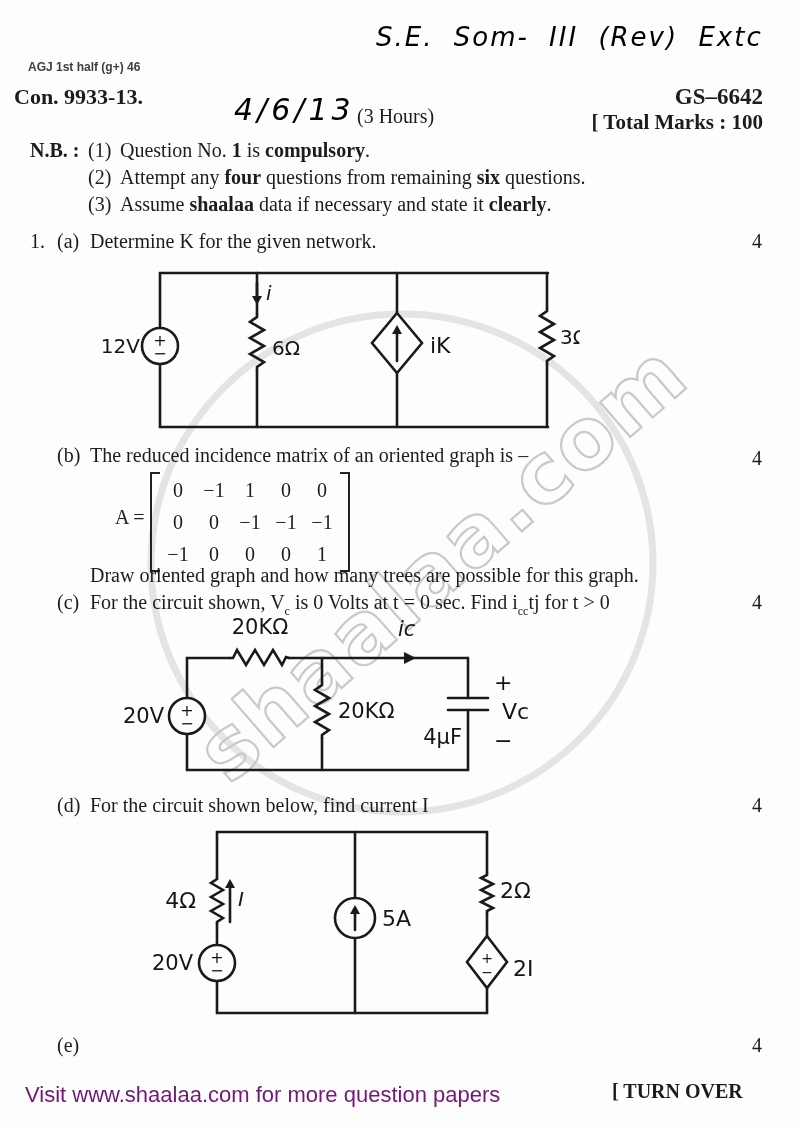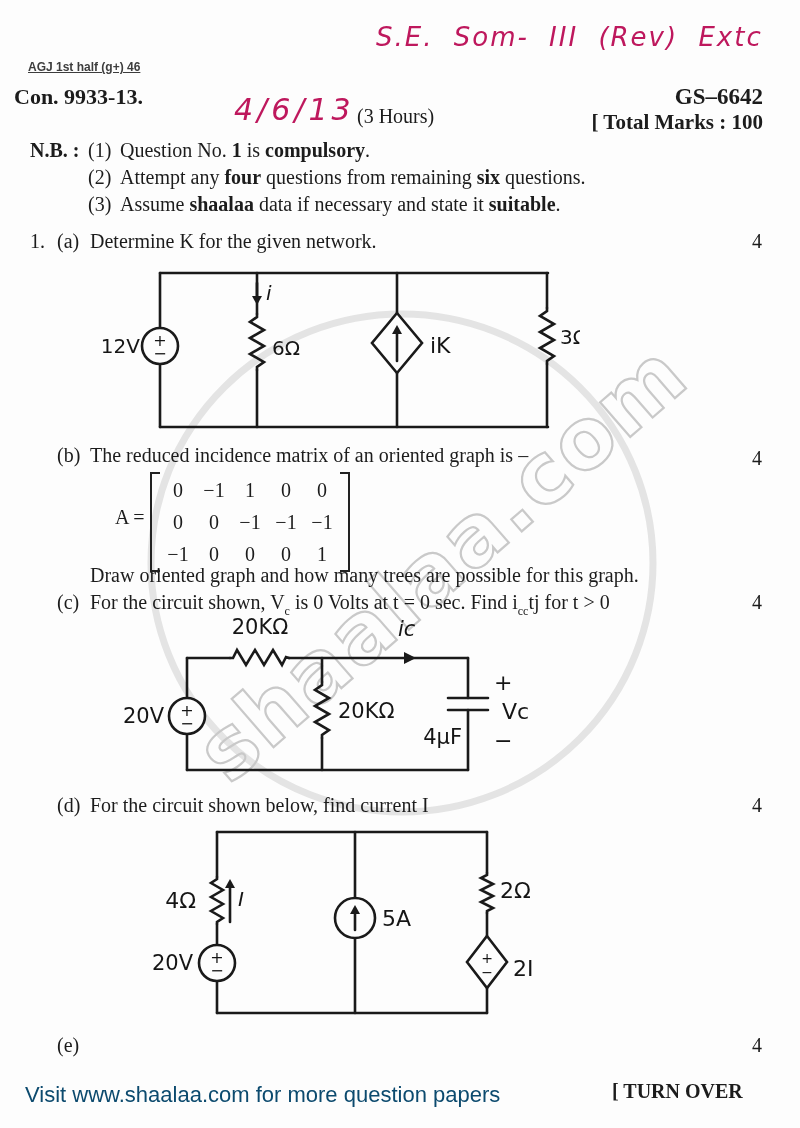--- a/index.html
+++ b/index.html
@@ -2,21 +2,21 @@
 <html><head>
 <meta charset="utf-8">
 <style>
   html,body{margin:0;padding:0;background:#fff;}
   .page{position:relative;width:800px;height:1128px;background:#fdfdfd;
         font-family:"Liberation Serif",serif;color:#1c1c1c;overflow:hidden;}
   .abs{position:absolute;}
   .serif{font-family:"Liberation Serif",serif;}
   .sans{font-family:"Liberation Sans",sans-serif;}
   .b{font-weight:bold;}
-  .hw{font-family:"DejaVu Sans",sans-serif;font-style:italic;color:#be185d;}
+  .hw{font-family:"DejaVu Sans",sans-serif;font-style:italic;color:#000000;}
   .sub{font-size:12px;vertical-align:-6px;}
   .marks{position:absolute;left:744px;width:26px;text-align:center;font-size:20px;}
   .qtext{font-size:20px;}
   
   .matrix{position:absolute;left:150px;top:472px;width:200px;height:100px;}
   .matrix .brk{position:absolute;top:0;bottom:0;width:8px;}
   .matrix .brk-l{left:0;border-left:2px solid #222;border-top:2px solid #222;border-bottom:2px solid #222;}
   .matrix .brk-r{right:0;border-right:2px solid #222;border-top:2px solid #222;border-bottom:2px solid #222;}
   .mrow{position:absolute;left:10px;right:10px;height:32px;display:flex;}
   .mrow span{flex:1;text-align:center;font-size:20px;line-height:32px;}
@@ -33,33 +33,33 @@
 <div class="page">
 
   <svg class="abs" style="left:140px;top:300px;" width="530" height="530">
     <ellipse cx="262" cy="263" rx="251" ry="249" fill="none" stroke="#e4e4e4" stroke-width="7"></ellipse>
   </svg>
   <div class="wm-text">shaalaa.com</div>
 
   <div class="abs hw" style="left:376px;top:22px;font-size:26px;letter-spacing:2px;word-spacing:10px;">S.E.  Som- III  (Rev)   Extc</div>
   <div class="abs hw" style="left:234px;top:92px;font-size:30px;letter-spacing:4px;">4/6/13</div>
 
-  <div class="abs sans b" style="left:28px;top:60px;font-size:12px;color:#3d3d3d;text-decoration:underline;">AGJ 1st half (g+) 46</div>
+  <div class="abs sans b" style="left:28px;top:60px;font-size:12px;color:#3d3d3d;">AGJ 1st half (g+) 46</div>
   <div class="abs serif b" style="left:14px;top:84px;font-size:22px;text-align:center;">Con. 9933-13.</div>
   <div class="abs serif" style="left:357px;top:105px;font-size:20px;">(3 Hours)</div>
   <div class="abs serif b" style="right:37px;top:84px;font-size:23px;">GS–6642</div>
   <div class="abs serif b" style="right:37px;top:110px;font-size:21px;">[ Total Marks : 100</div>
 
   <div class="abs serif b qtext" style="left:30px;top:139px;">N.B. :</div>
   <div class="abs qtext" style="left:88px;top:139px;"><span>(1)</span></div>
   <div class="abs qtext" style="left:120px;top:139px;"><span>Question No. </span><span class="b">1</span><span> is </span><span class="b">compulsory</span><span>.</span></div>
   <div class="abs qtext" style="left:88px;top:166px;"><span>(2)</span></div>
   <div class="abs qtext" style="left:120px;top:166px;"><span>Attempt any </span><span class="b">four</span><span> questions from remaining </span><span class="b">six</span><span> questions.</span></div>
   <div class="abs qtext" style="left:88px;top:193px;"><span>(3)</span></div>
-  <div class="abs qtext" style="left:120px;top:193px;"><span>Assume </span><span class="b">shaalaa</span><span> data if necessary and state it </span><span class="b">suitable</span><span>.</span></div>
+  <div class="abs qtext" style="left:120px;top:193px;"><span>Assume </span><span class="b">shaalaa</span><span> data if necessary and state it </span><span class="b">clearly</span><span>.</span></div>
 
   <div class="abs qtext" style="left:30px;top:230px;">1.</div>
   <div class="abs qtext" style="left:57px;top:230px;">(a)</div>
   <div class="abs qtext" style="left:90px;top:230px;">Determine K for the given network.</div>
   <div class="marks" style="top:230px;">4</div>
 
   <svg class="abs" style="left:100px;top:256px;" width="480" height="185" viewBox="0 0 480 185" stroke="#1a1a1a" stroke-width="2.6" stroke-linecap="round" fill="none">
     <path d="M60,17 H448 M60,171 H448"></path>
     <path d="M60,17 V72 M60,108 V171"></path>
     <circle cx="60" cy="90" r="18" fill="#fdfdfd"></circle>
@@ -166,16 +166,16 @@
     <text x="370" y="80" font-size="22" stroke="none">2Ω</text>
     <path d="M357,118 L377,144 L357,170 L337,144 Z" fill="#fdfdfd"></path>
     <text x="357" y="145" text-anchor="middle" font-size="14" stroke="none">+</text>
     <text x="357" y="159" text-anchor="middle" font-size="14" stroke="none">−</text>
     <text x="383" y="158" font-size="22" stroke="none">2I</text>
   </svg>
 
   <div class="abs qtext" style="left:57px;top:1034px;">(e)</div>
   <div class="marks" style="top:1034px;">4</div>
 
-  <div class="abs sans" style="left:25px;top:1082px;font-size:22px;color:#0c4a6e;">Visit www.shaalaa.com for more question papers</div>
+  <div class="abs sans" style="left:25px;top:1082px;font-size:22px;color:#701a75;">Visit www.shaalaa.com for more question papers</div>
   <div class="abs serif b" style="left:612px;top:1080px;font-size:20px;">[ TURN OVER</div>
 
 </div>
 
 </body></html>

